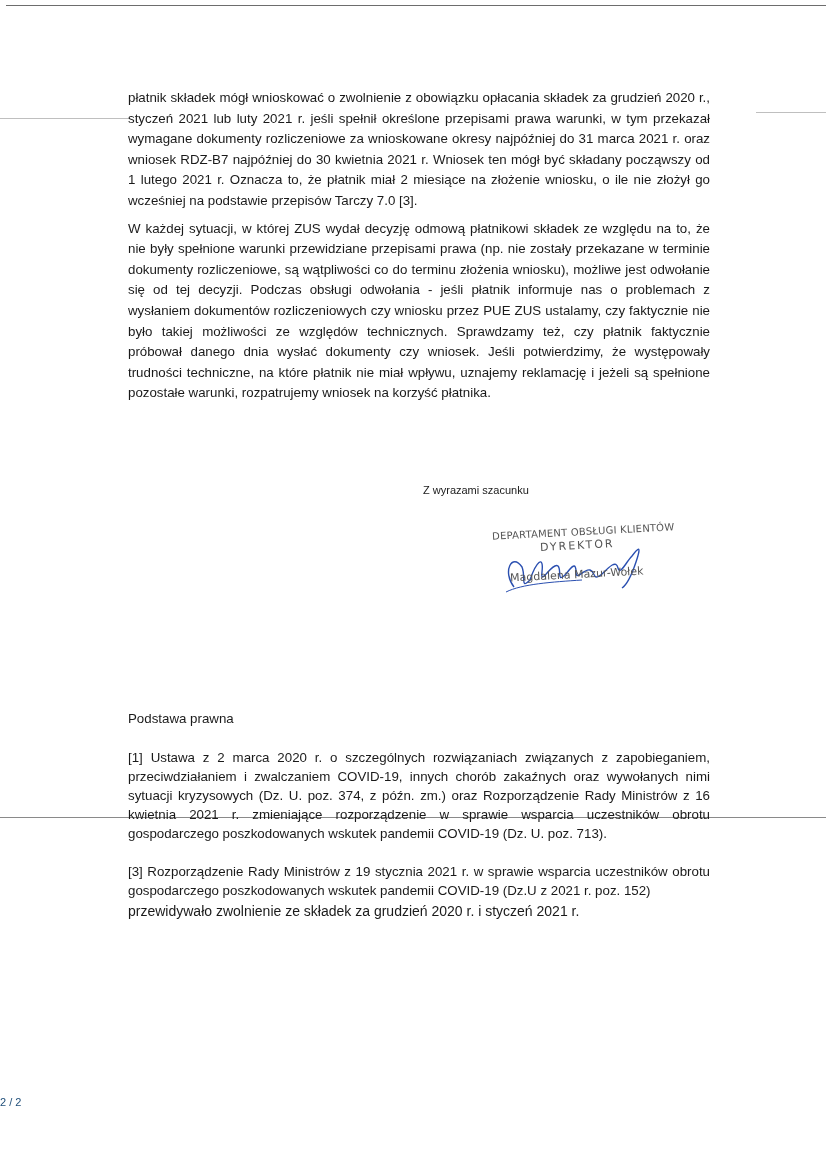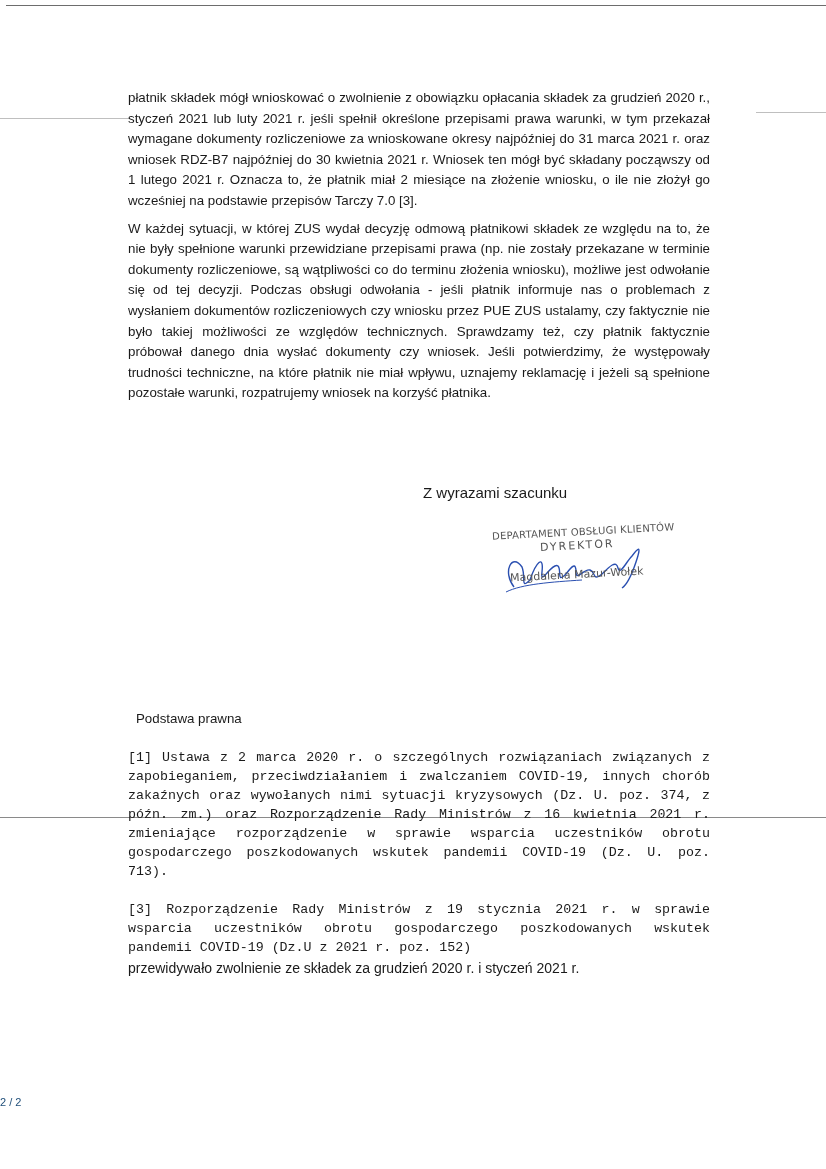--- a/index.html
+++ b/index.html
@@ -12,36 +12,36 @@
   }
   .scan-mark { position: absolute; left: 0; width: 130px; height: 1px; background: #bfbfbf; }
   .scan-mark.right { left: auto; right: 0; width: 70px; }
   .page {
     position: absolute; left: 128px; top: 88px; width: 582px;
     font-size: 13.3px; line-height: 20.6px;
   }
   p { margin: 0; text-align: justify; }
   .para1 { margin-bottom: 7px; }
   .closing {
-    position: absolute; left: 423px; top: 484px; font-size: 15px;
+    position: absolute; left: 423px; top: 484px; font-size: 11px;
   }
   .stamp {
     position: absolute; left: 492px; top: 522px; width: 190px; height: 80px;
     font-family: "DejaVu Sans", sans-serif; color: #555;
   }
   .stamp .dept { position: absolute; left: 0; top: 4px; font-size: 10px; letter-spacing: 0.2px; transform: rotate(-3deg); }
   .stamp .title { position: absolute; left: 48px; top: 17px; font-size: 11px; letter-spacing: 2px; transform: rotate(-3deg); }
   .stamp .name { position: absolute; left: 18px; top: 46px; font-size: 11px; transform: rotate(-3deg); }
   .stamp svg { position: absolute; left: 0; top: 10px; }
   .legal {
     position: absolute; left: 128px; top: 709px; width: 582px;
     font-size: 13.3px; line-height: 19px;
   }
-  .legal h3 { font-weight: normal; font-size: 13.3px; margin: 0 0 20px 8px; }
-  .legal p { margin-bottom: 19px; font-family: Liberation Mono, monospace; }
+  .legal h3 { font-weight: normal; font-size: 13.3px; margin: 0 0 20px 0; }
+  .legal p { margin-bottom: 19px; }
   .legal .tail { font-size: 14px; }
   .strike-line { position: absolute; left: 0; right: 0; top: 817px; height: 1px; background: #8a8a8a; }
   .footer {
     position: absolute; left: 0; right: 0; top: 1096px; 
     font-size: 11px; color: #1f4e79;
   }
 </style>
 </head>
 <body>
 

